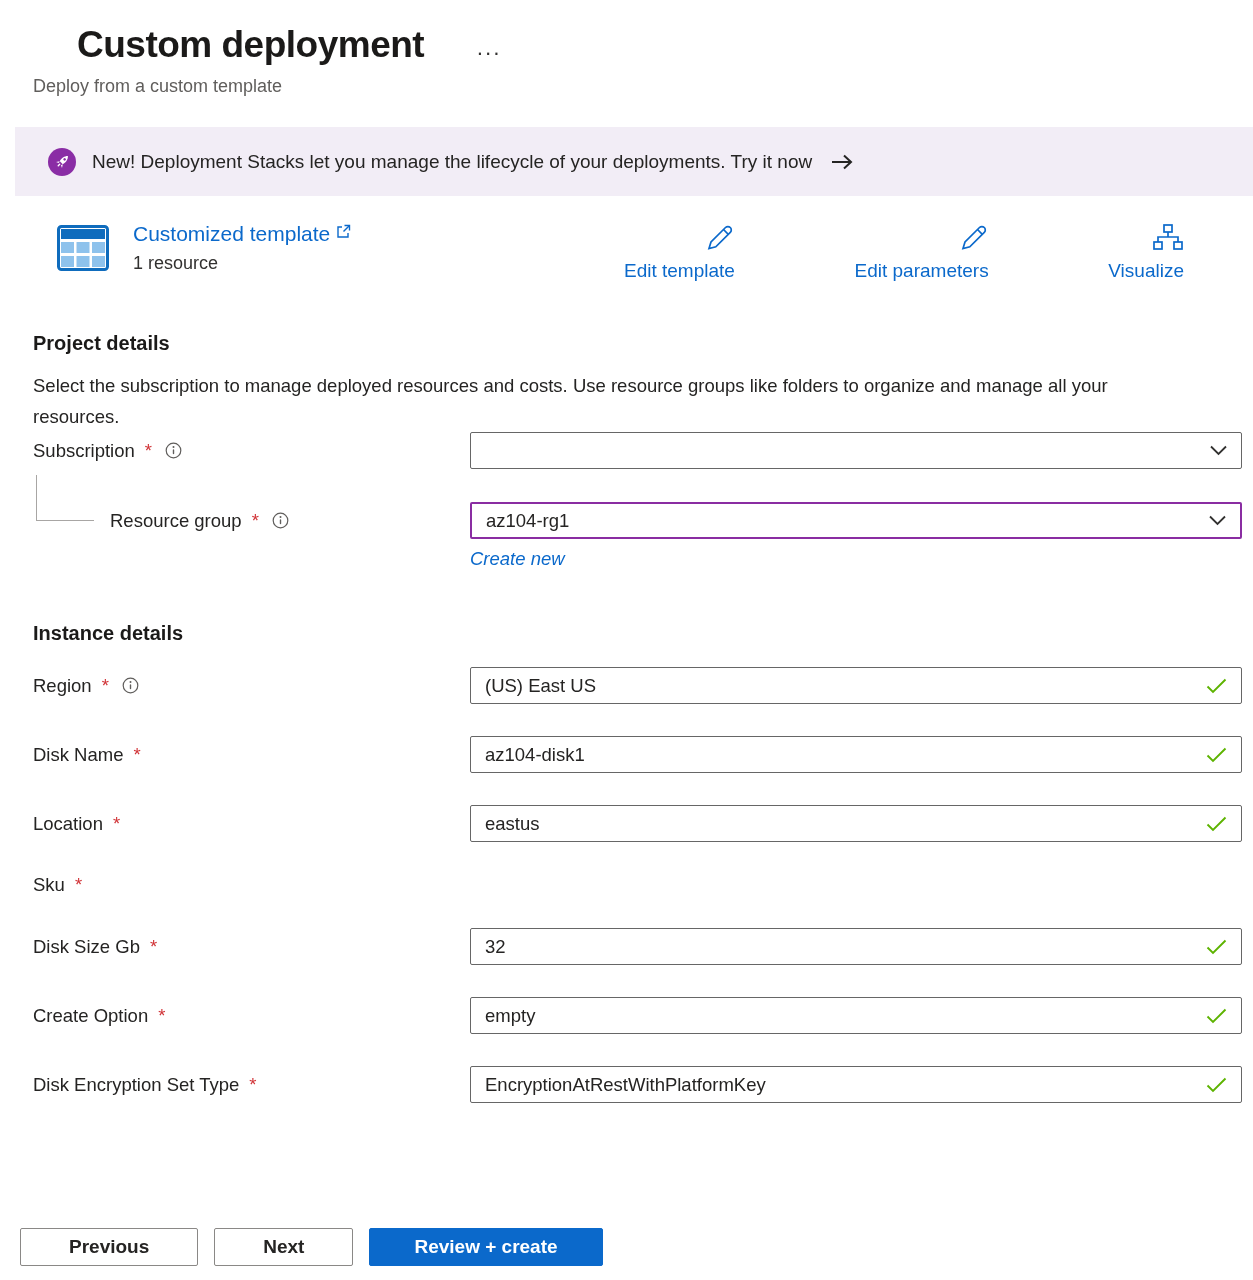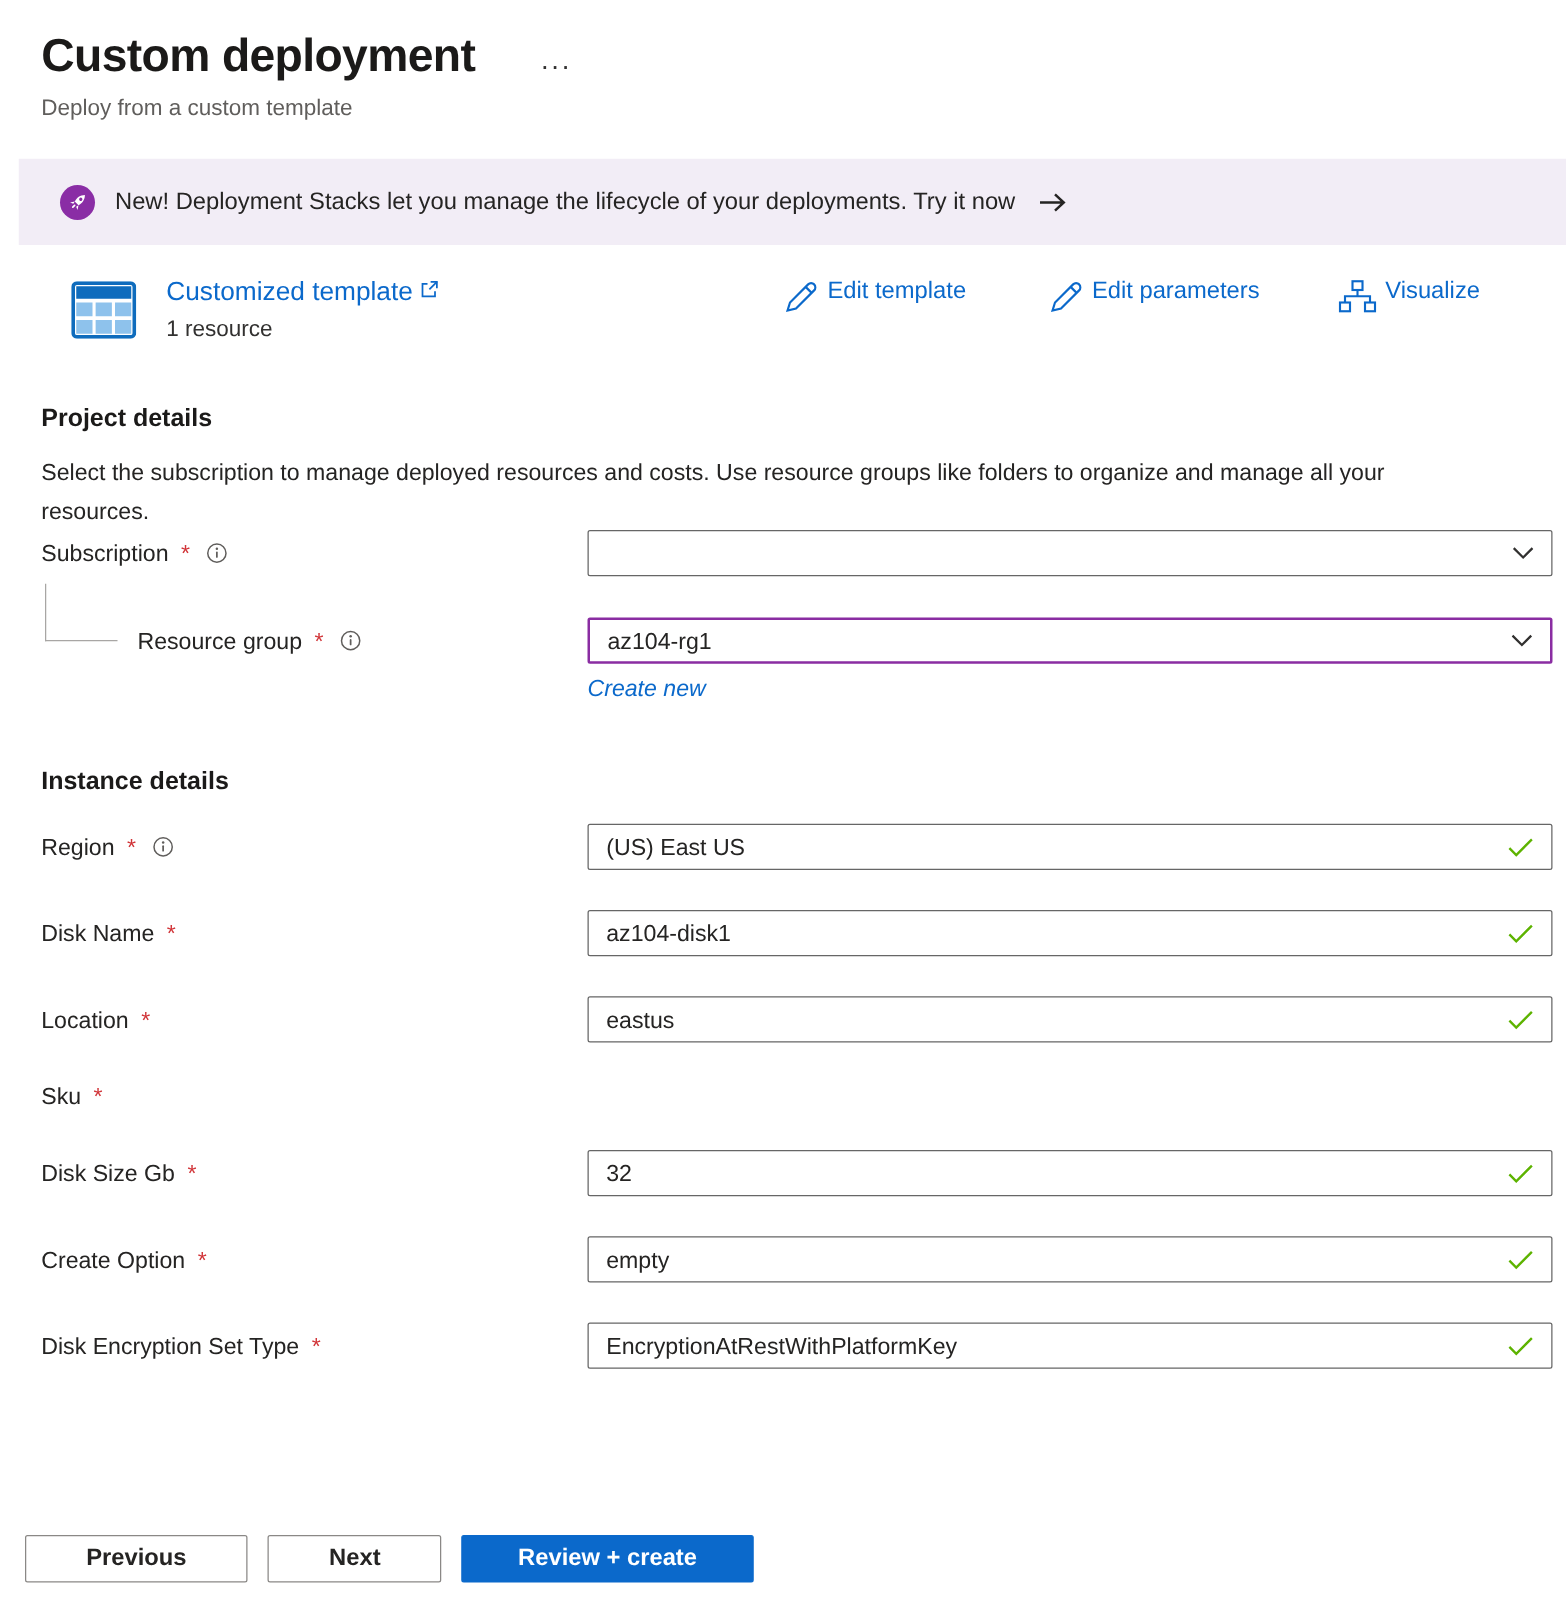--- a/index.html
+++ b/index.html
@@ -10,40 +10,40 @@
     --link-blue:#0b69cb; --primary-blue:#0b69cb; --banner-bg:#f2edf6;
     --rocket-purple:#8a2da5; --required-red:#d13438; --valid-green:#5db300;
     --focus-purple:#8a2da2; --input-border:#666666; --muted:#605e5c; --text-dark:#1b1a19;
   }
   .content { padding:8px 11px 0 33px; }
 
   .breadcrumb { font-size:18px; display:flex; align-items:center; gap:8px; }
   .breadcrumb a { color:var(--link-blue); text-decoration:none; cursor:pointer; }
   .crumb-sep svg { display:block; margin-top:2px; }
 
-  .title-row { display:flex; align-items:flex-start; gap:52px; margin-top:16px; }
+  .title-row { display:flex; align-items:flex-start; gap:52px; margin-top:16px;margin-left:44px; }
   h1 { font-size:37px; font-weight:700; color:var(--text-dark); letter-spacing:-0.5px; }
   .more-btn { font-size:22px; color:#323130; letter-spacing:1px; margin-top:16px; cursor:pointer; }
   .subtitle { margin-top:10px; font-size:18px; color:var(--muted); }
 
   .banner { margin:30px -11px 0 -18px; background:var(--banner-bg); height:69px;
     display:flex; align-items:center; padding:0 20px 0 33px; gap:16px; cursor:pointer; }
   .rocket { width:28px; height:28px; border-radius:50%; background:var(--rocket-purple);
     display:flex; align-items:center; justify-content:center; flex:none; }
   .banner-text { font-size:19px; color:#252423; }
   .banner-arrow { display:flex; margin-left:2px; }
 
   .template-row { margin-top:26px; display:flex; justify-content:space-between; align-items:flex-start; }
   .template-info { display:flex; gap:24px; align-items:center;padding-left:24px; }
   .template-icon svg { display:block; }
   .template-link { color:var(--link-blue); font-size:21px; text-decoration:none;
     display:inline-flex; align-items:flex-start; gap:6px; cursor:pointer; }
   .template-sub { font-size:18px; color:#323130; margin-top:7px; }
   .template-actions { display:flex; width:560px; justify-content:space-between; margin-right:58px; }
-  .action { display:flex; align-items:flex-start; gap:6px;
+  .action { display:flex; flex-direction:column; align-items:flex-end; gap:6px;
     color:var(--link-blue); font-size:19px; text-decoration:none; cursor:pointer; }
   .action svg { display:block; }
 
   h2.section { font-size:20px; font-weight:700; color:var(--text-dark); }
   #project-heading { margin-top:50px; }
   #instance-heading { margin-top:52px; }
   .desc { margin-top:16px; font-size:18.5px; line-height:1.65; max-width:1150px; color:#252423; }
 
   .form-row { display:grid; grid-template-columns:437px 1fr; align-items:center; }
   .label-cell { display:flex; align-items:center; gap:10px; font-size:18.5px; color:#252423; }

